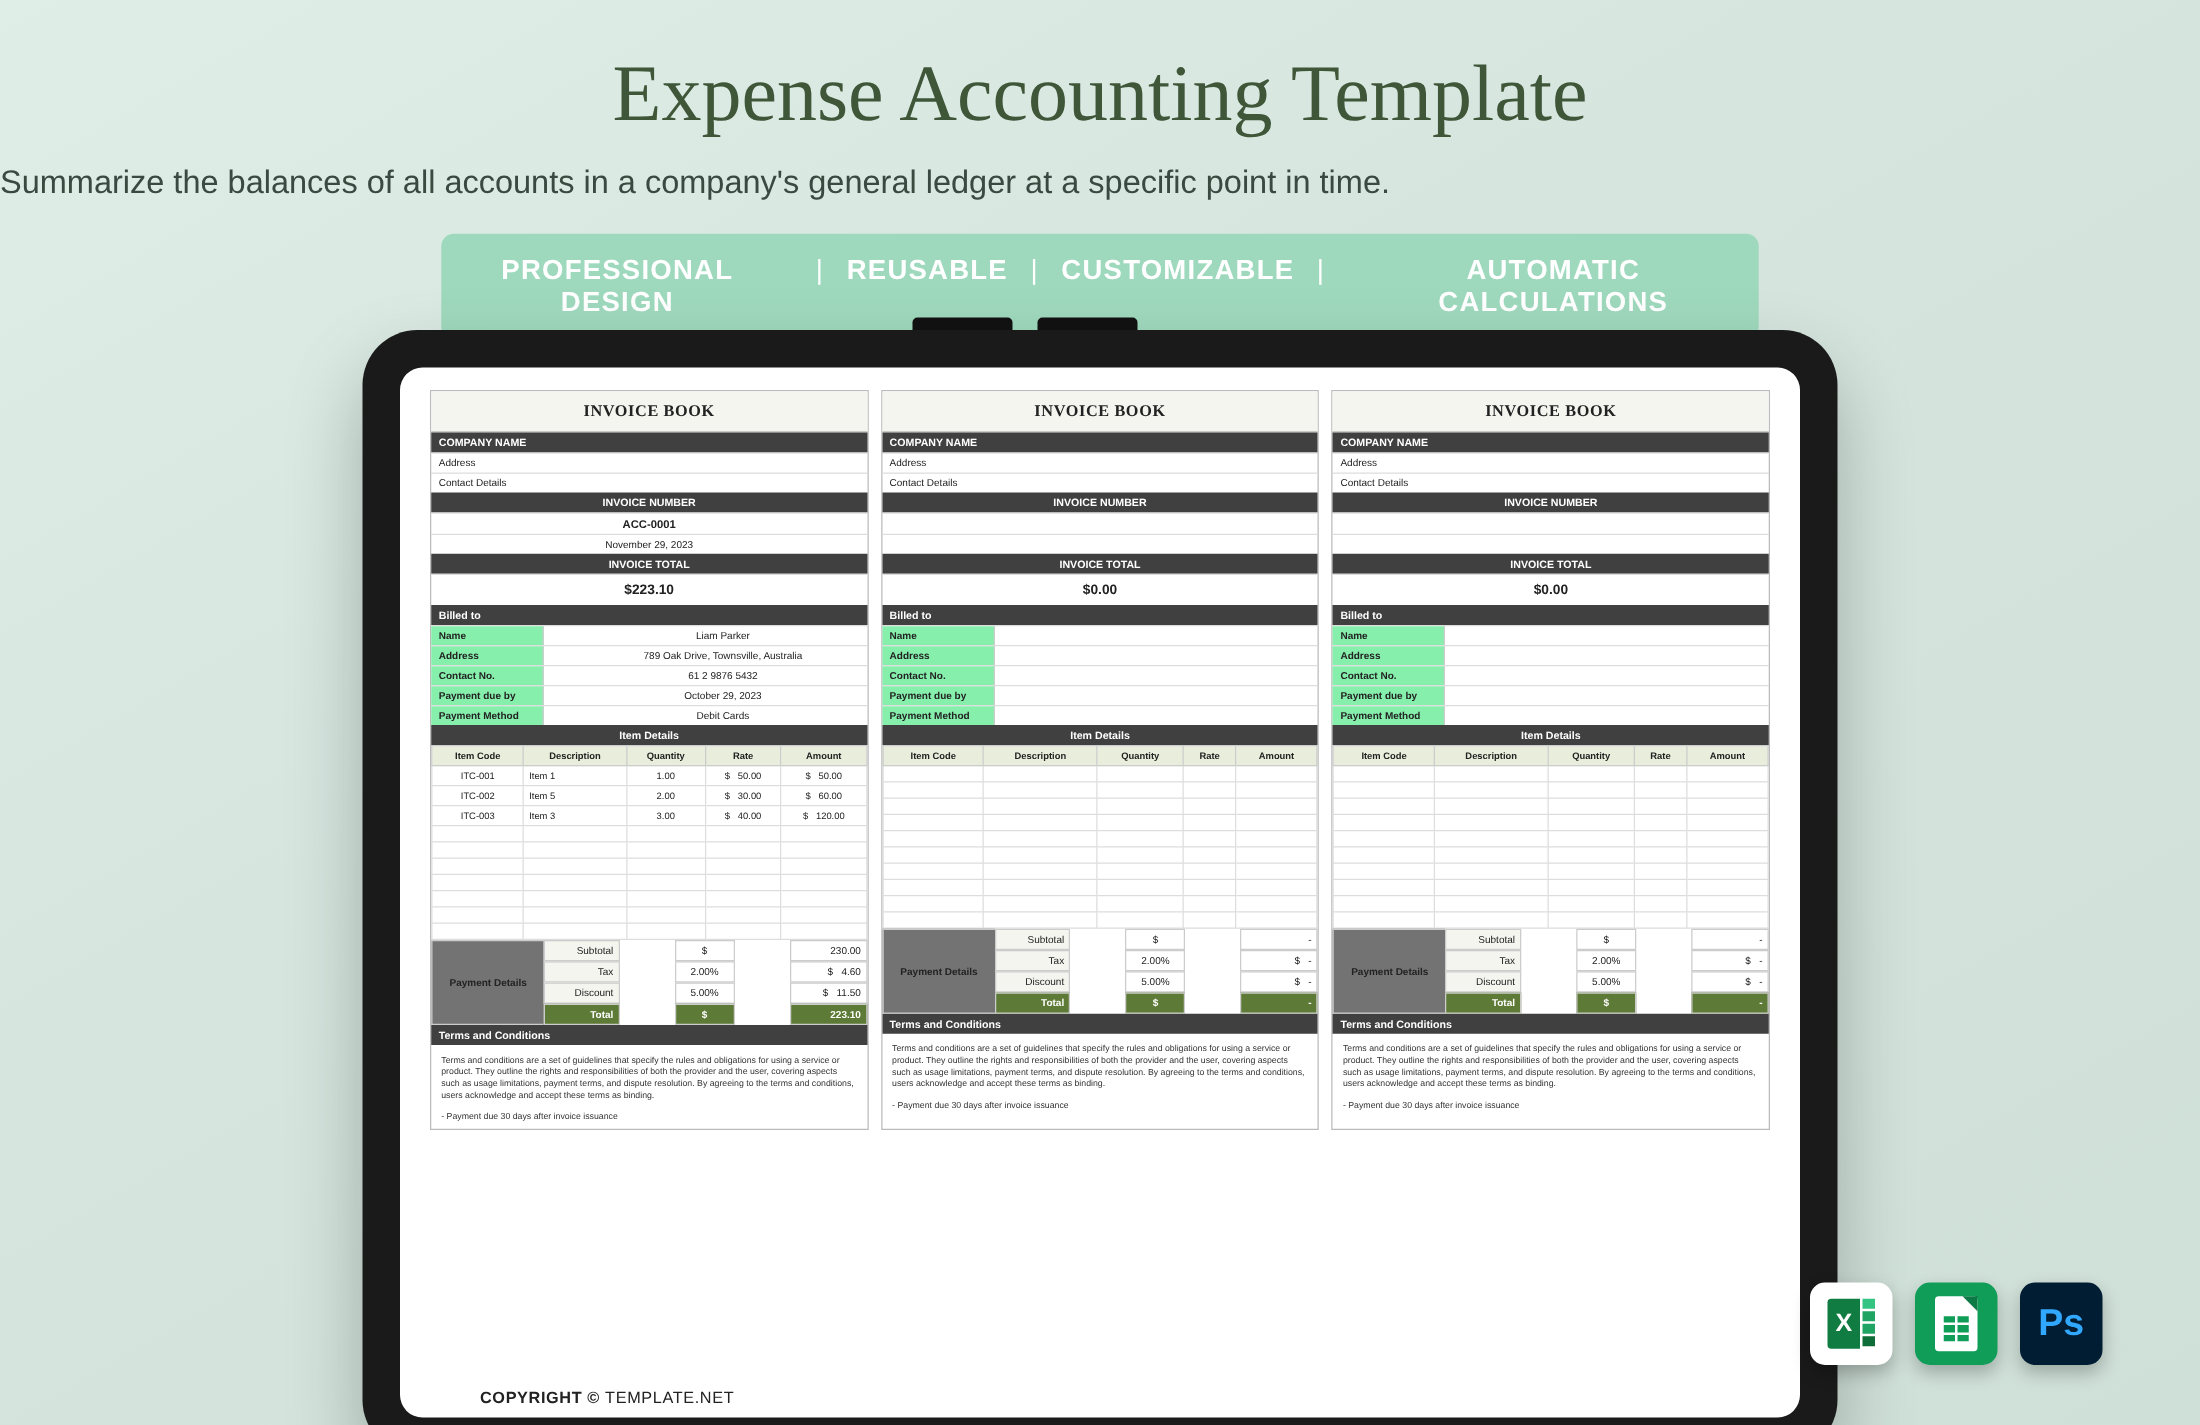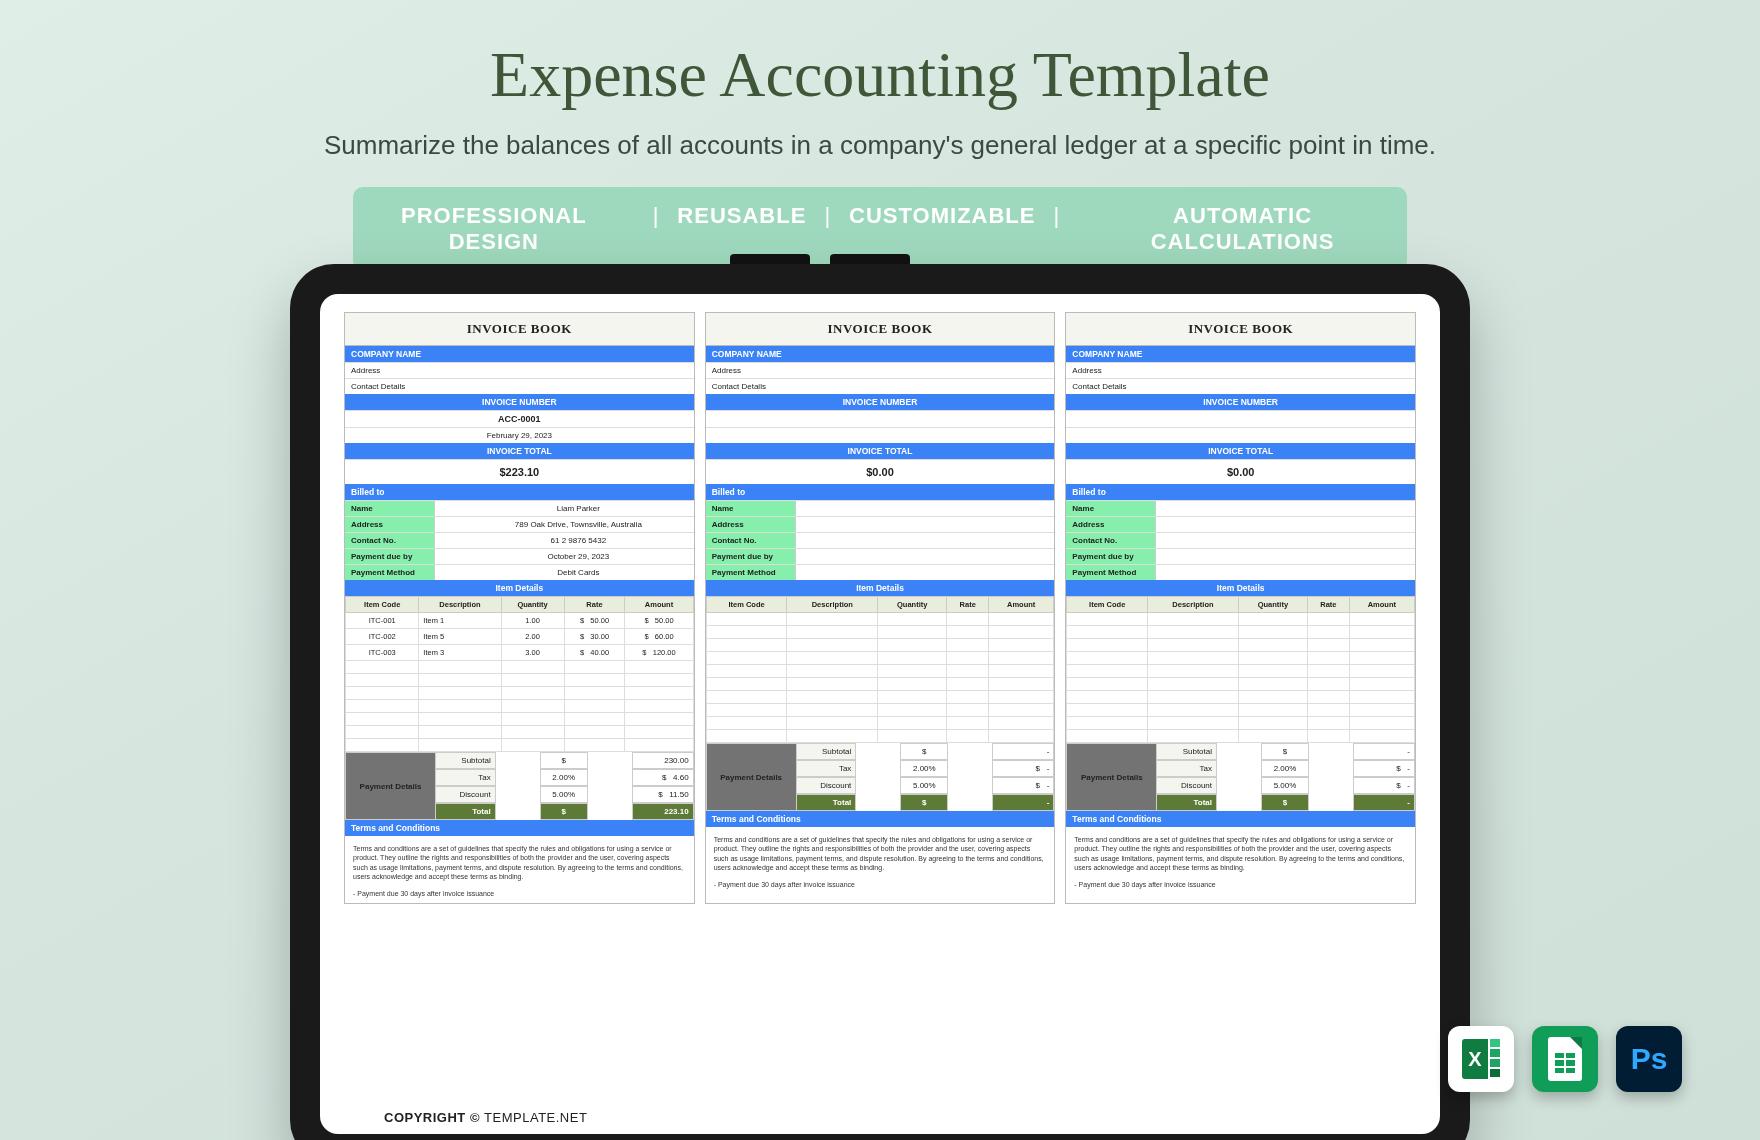--- a/index.html
+++ b/index.html
@@ -14,21 +14,20 @@
     font-family:Georgia,'Times New Roman',serif;
     font-size:64px;
     color:#3f5638;
     text-align:center;
     padding-top:38px;
     font-weight:400;
   }
   .hero-sub {
     font-size:26px;
     color:#3a4a40;
-    text-align:center;
     margin-top:18px;
     font-weight:400;
   }
   .feature-pill {
     margin:26px auto 0;
     width:1054px;
     background:#9fd9bd;
     border-radius:10px;
     color:#fff;
     font-weight:700;
@@ -80,21 +79,21 @@
   .inv-title {
     text-align:center;
     font-family:Georgia,serif;
     font-weight:700;
     font-size:13px;
     padding:8px 0;
     background:#f3f5ee;
     border-bottom:1px solid #bbb;
     letter-spacing:.5px;
   }
-  .bar-dark { background:#3b82f6; color:#fff; font-weight:700; padding:3px 6px; font-size:8.5px; }
+  .bar-dark { background:#404040; color:#fff; font-weight:700; padding:3px 6px; font-size:8.5px; }
   .bar-dark.center { text-align:center; }
   .plain { padding:3px 6px; border-top:1px solid #ddd; }
   .plain.center { text-align:center; font-weight:700; font-size:9px; }
   .row2 { display:flex; border-top:1px solid #ddd; font-size:8px;}
   .row2 .lbl { width:90px; background:#86efac; padding:3px 6px; font-weight:700; border-right:1px solid #ccc;}
   .row2 .val { flex:1; padding:3px 6px; text-align:center;margin-left:28px;}
   .tbl { width:100%; border-collapse:collapse; font-size:7.5px;}
   .tbl th { background:#e9eddb; border:1px solid #ccc; padding:3px 2px; font-weight:700;}
   .tbl td { border:1px solid #ddd; padding:3px 2px; text-align:center; height:13px;}
   .tbl td.left { text-align:left; padding-left:4px;}
@@ -161,21 +160,21 @@
   <div class="tablet-body">
     <div class="tablet-screen">
       <div class="invoices-row" id="invoices-row">
   <div class="invoice">
     <div class="inv-title">INVOICE BOOK</div>
     <div class="bar-dark">COMPANY NAME</div>
     <div class="plain">Address</div>
     <div class="plain">Contact Details</div>
     <div class="bar-dark center">INVOICE NUMBER</div>
     <div class="plain center">ACC-0001</div>
-    <div class="plain center" style="font-weight:400;font-size:8px">February 29, 2023</div>
+    <div class="plain center" style="font-weight:400;font-size:8px">November 29, 2023</div>
     <div class="bar-dark center">INVOICE TOTAL</div>
     <div class="plain center" style="font-size:11px;padding:6px 0">$223.10</div>
     <div class="bar-dark">Billed to</div>
     <div class="row2">
               <div class="lbl">Name</div>
               <div class="val">Liam Parker</div>
             </div>
     <div class="row2">
               <div class="lbl">Address</div>
               <div class="val">789 Oak Drive, Townsville, Australia</div>

